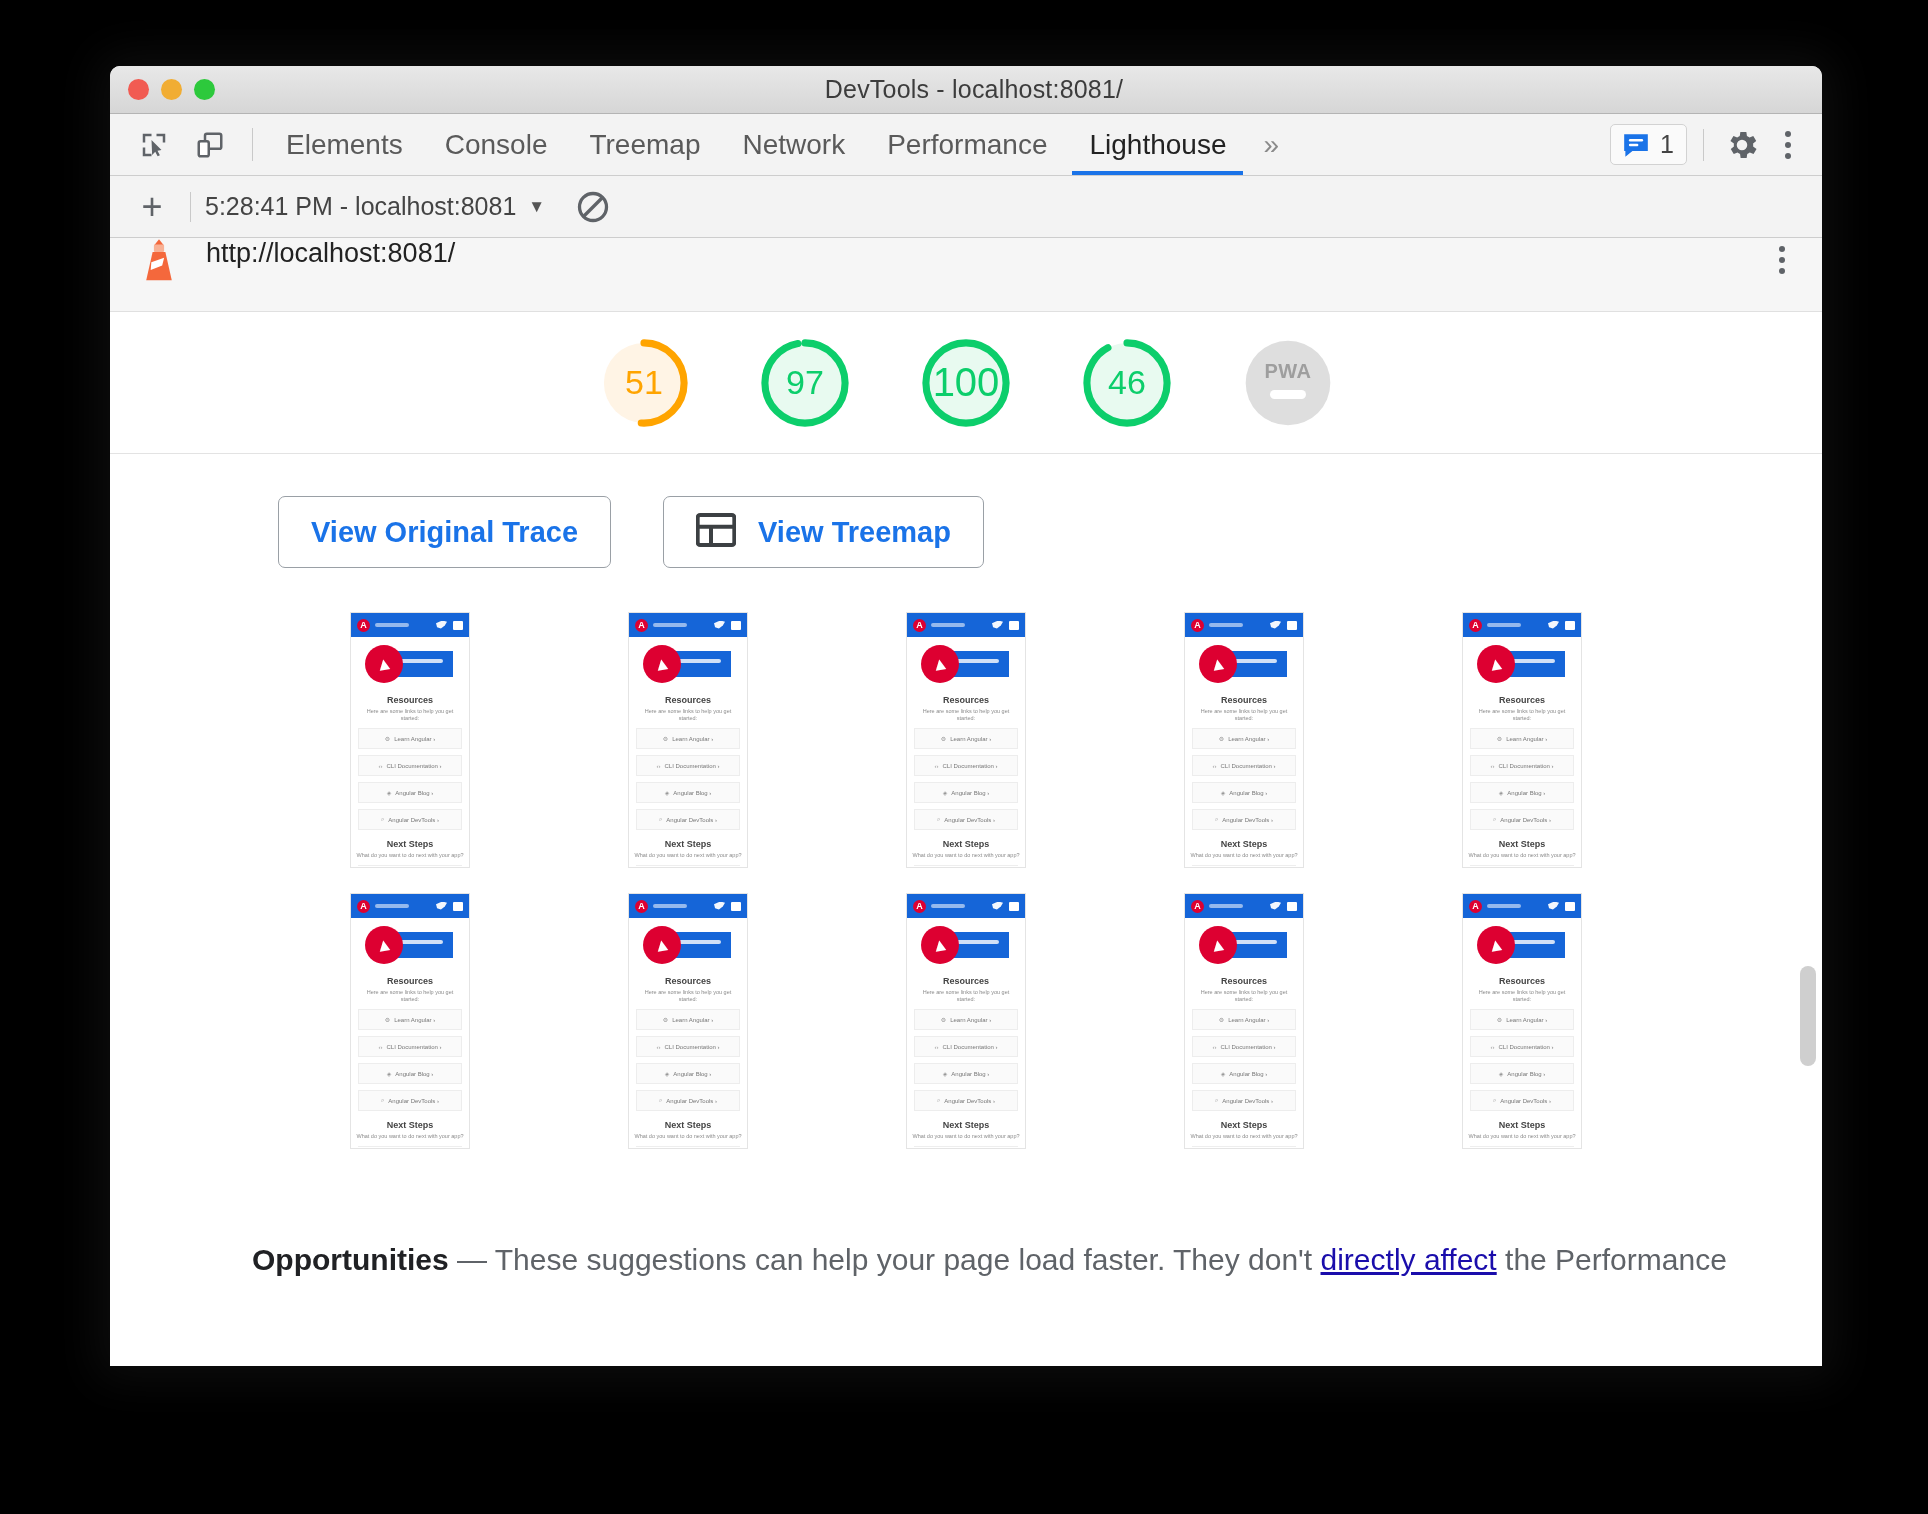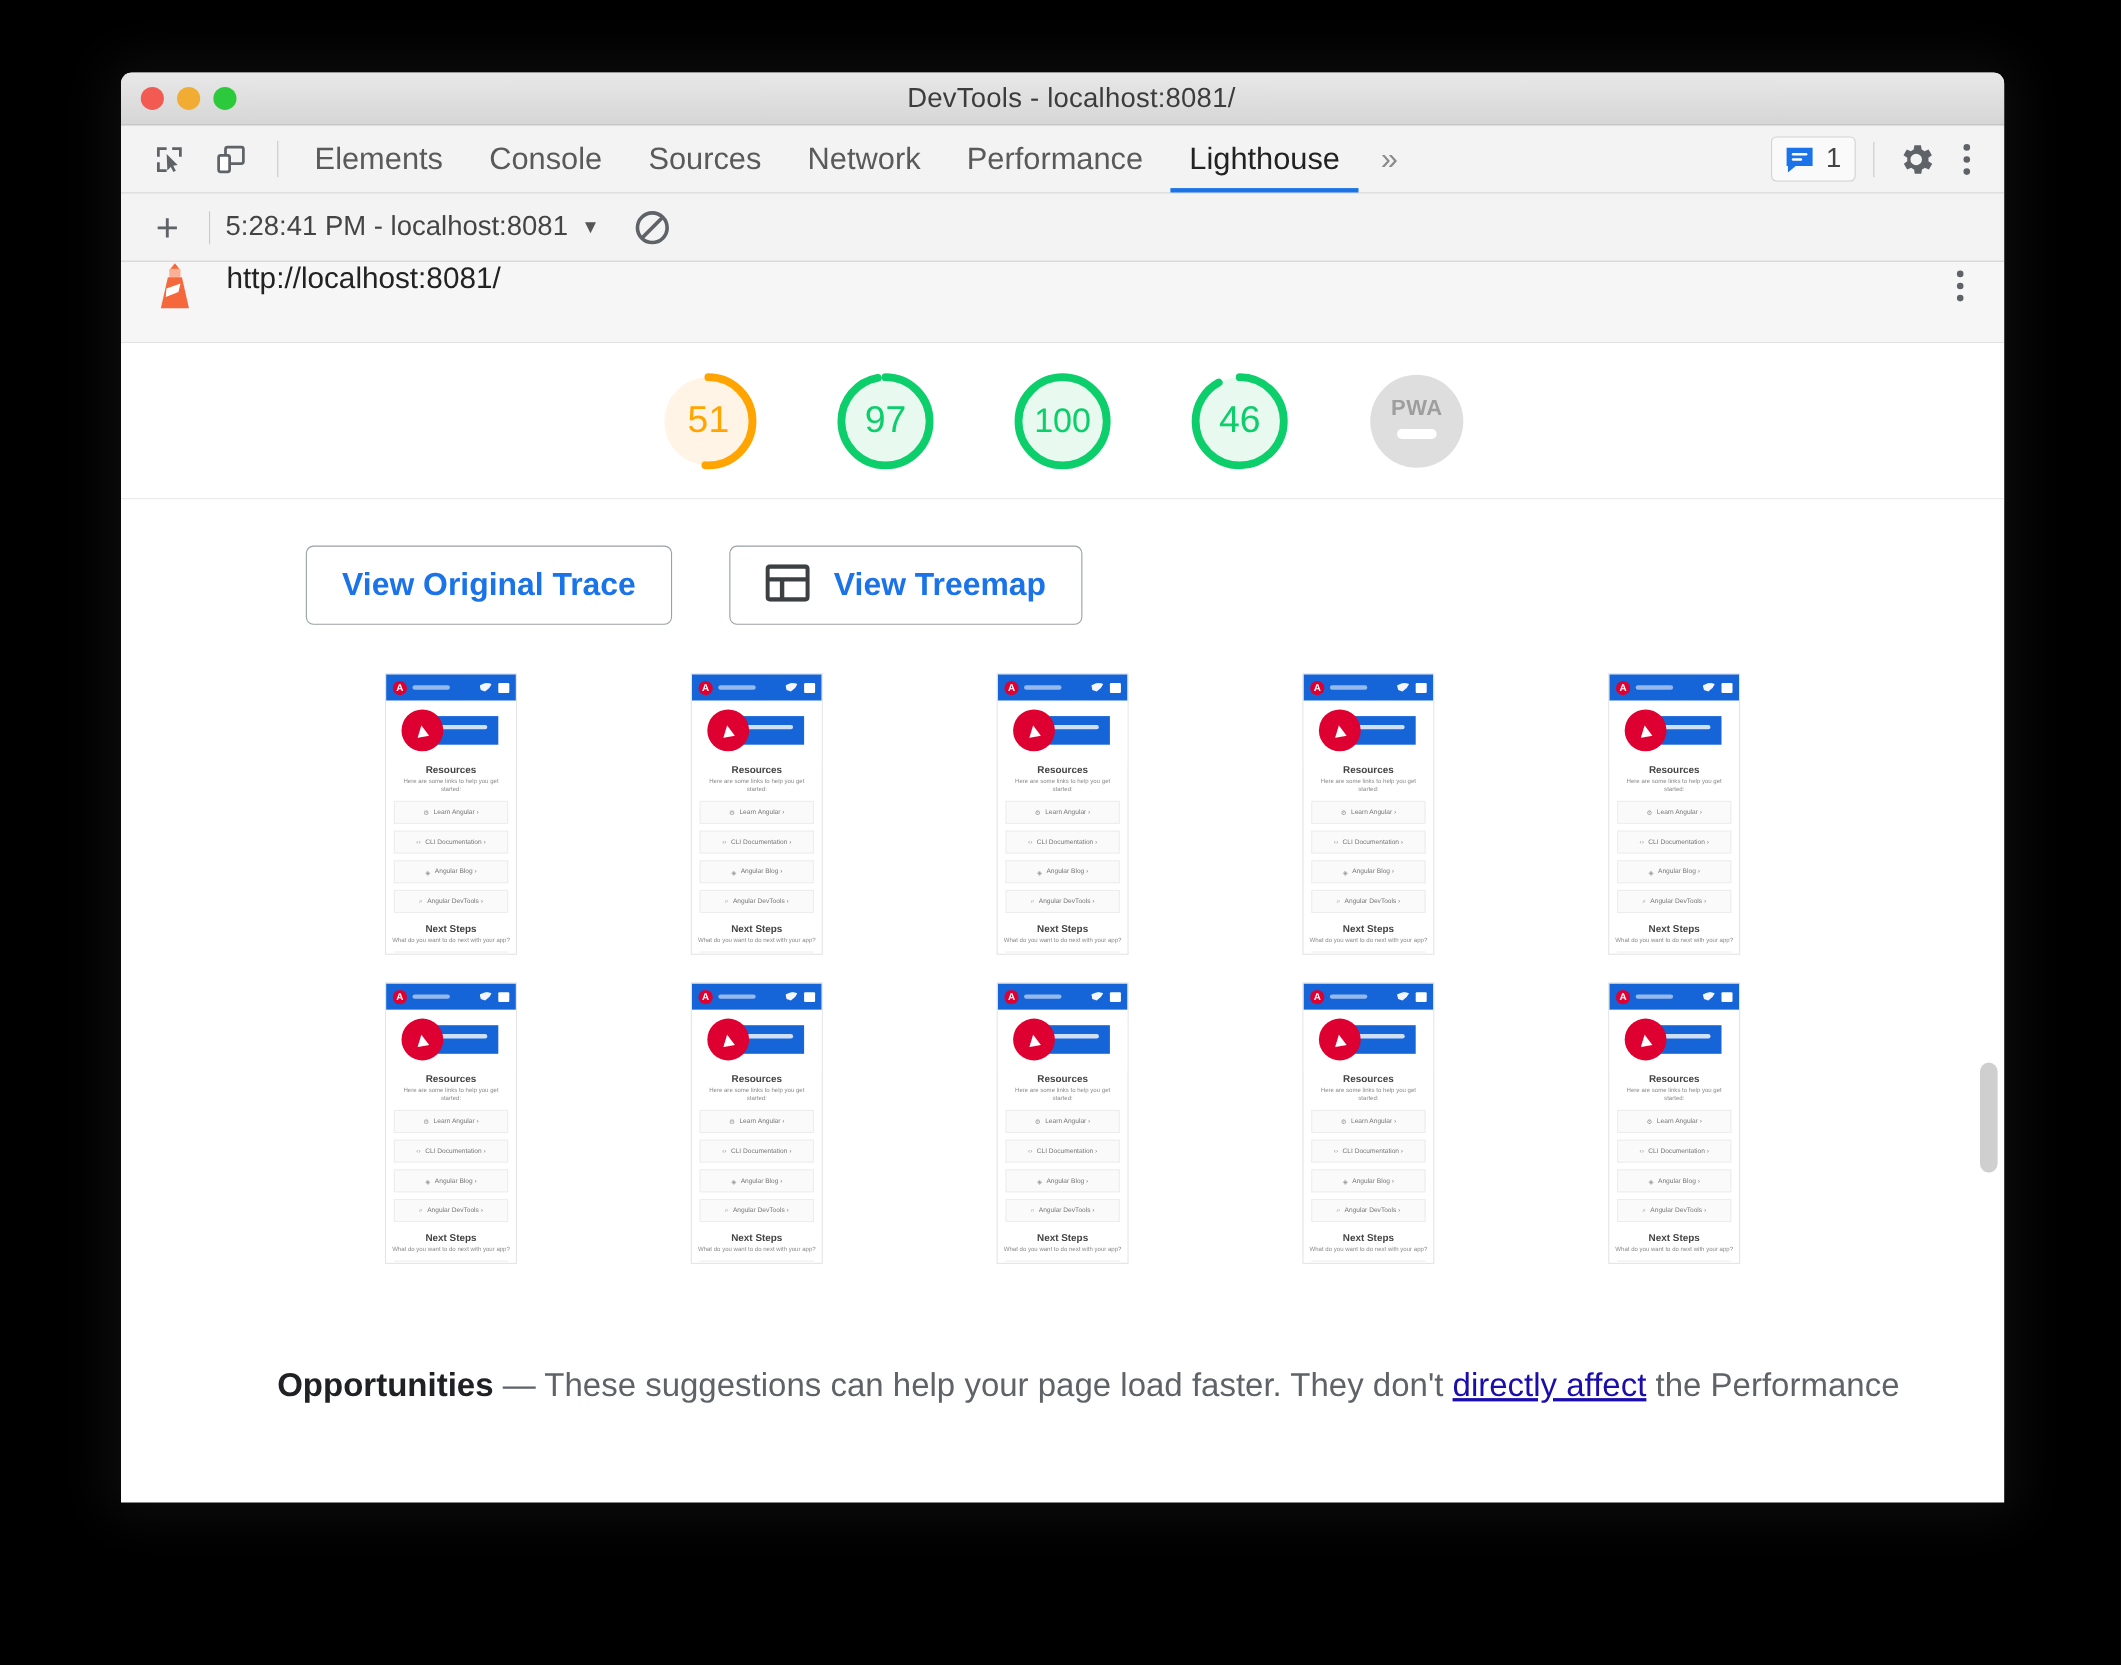--- a/index.html
+++ b/index.html
@@ -209,21 +209,21 @@
           <svg width="30" height="30" viewBox="0 0 24 24">
             <rect x="8" y="3" width="13" height="12" rx="1.5" fill="none" stroke="#5f6368" stroke-width="2"></rect>
             <rect x="3" y="9" width="8" height="12" rx="1.5" fill="#fff" stroke="#5f6368" stroke-width="2"></rect>
           </svg>
         </div>
       </div>
       <div class="vsep"></div>
       <div class="tabs">
         <div class="tab">Elements</div>
         <div class="tab">Console</div>
-        <div class="tab">Sources</div>
+        <div class="tab">Treemap</div>
         <div class="tab">Network</div>
         <div class="tab">Performance</div>
         <div class="tab active">Lighthouse</div>
       </div>
       <div class="chev">»</div>
       <div class="tabstrip-right">
         <div class="msgbadge">
           <svg width="30" height="26" viewBox="0 0 24 22">
             <path d="M2 2h20v14H9l-6 5v-5H2z" fill="#1a73e8"></path>
             <rect x="6" y="6" width="12" height="2" rx="1" fill="#fff"></rect>
@@ -290,21 +290,21 @@
           <circle cx="22" cy="22" r="18" fill="#e8faf0"></circle>
           <circle cx="22" cy="22" r="18" fill="none" stroke="#0cce6b" stroke-width="3.2" stroke-linecap="round" stroke-dasharray="109.7 113.1" transform="rotate(-90 22 22)"></circle>
         </svg>
         <div class="num" style="color:#0cce6b">97</div>
       </div>
       <div class="gauge">
         <svg width="98" height="98" viewBox="0 0 44 44">
           <circle cx="22" cy="22" r="18" fill="#e8faf0"></circle>
           <circle cx="22" cy="22" r="18" fill="none" stroke="#0cce6b" stroke-width="3.2" stroke-linecap="round" stroke-dasharray="113.1 113.1" transform="rotate(-90 22 22)"></circle>
         </svg>
-        <div class="num" style="color:#0cce6b;font-size:31px">100</div>
+        <div class="num" style="color:#0cce6b;font-size:40px">100</div>
       </div>
       <div class="gauge">
         <svg width="98" height="98" viewBox="0 0 44 44">
           <circle cx="22" cy="22" r="18" fill="#e8faf0"></circle>
           <circle cx="22" cy="22" r="18" fill="none" stroke="#0cce6b" stroke-width="3.2" stroke-linecap="round" stroke-dasharray="104 113.1" transform="rotate(-90 22 22)"></circle>
         </svg>
         <div class="num" style="color:#0cce6b">46</div>
       </div>
       <div class="gauge pwa">
         <svg width="98" height="98" viewBox="0 0 44 44">

